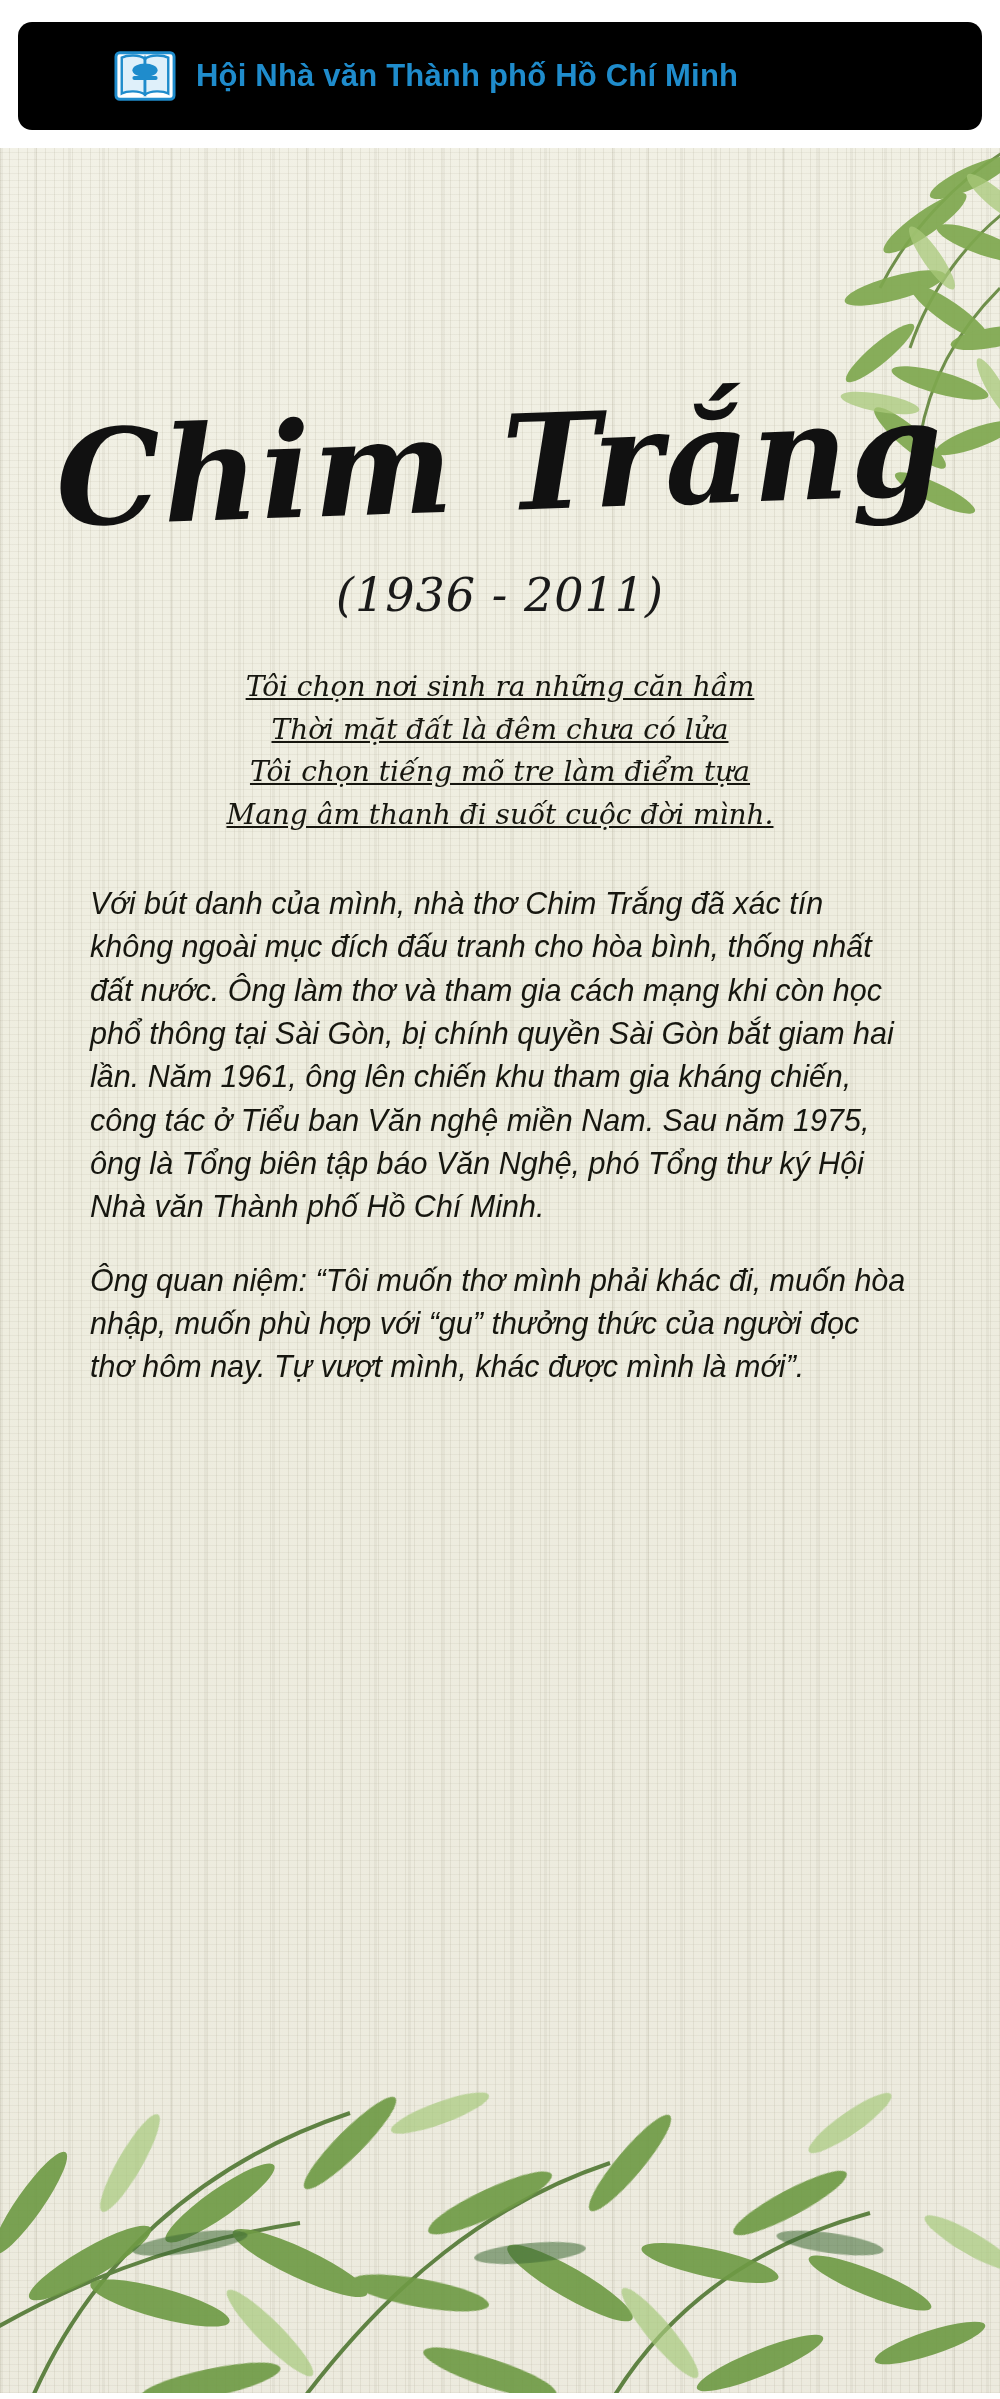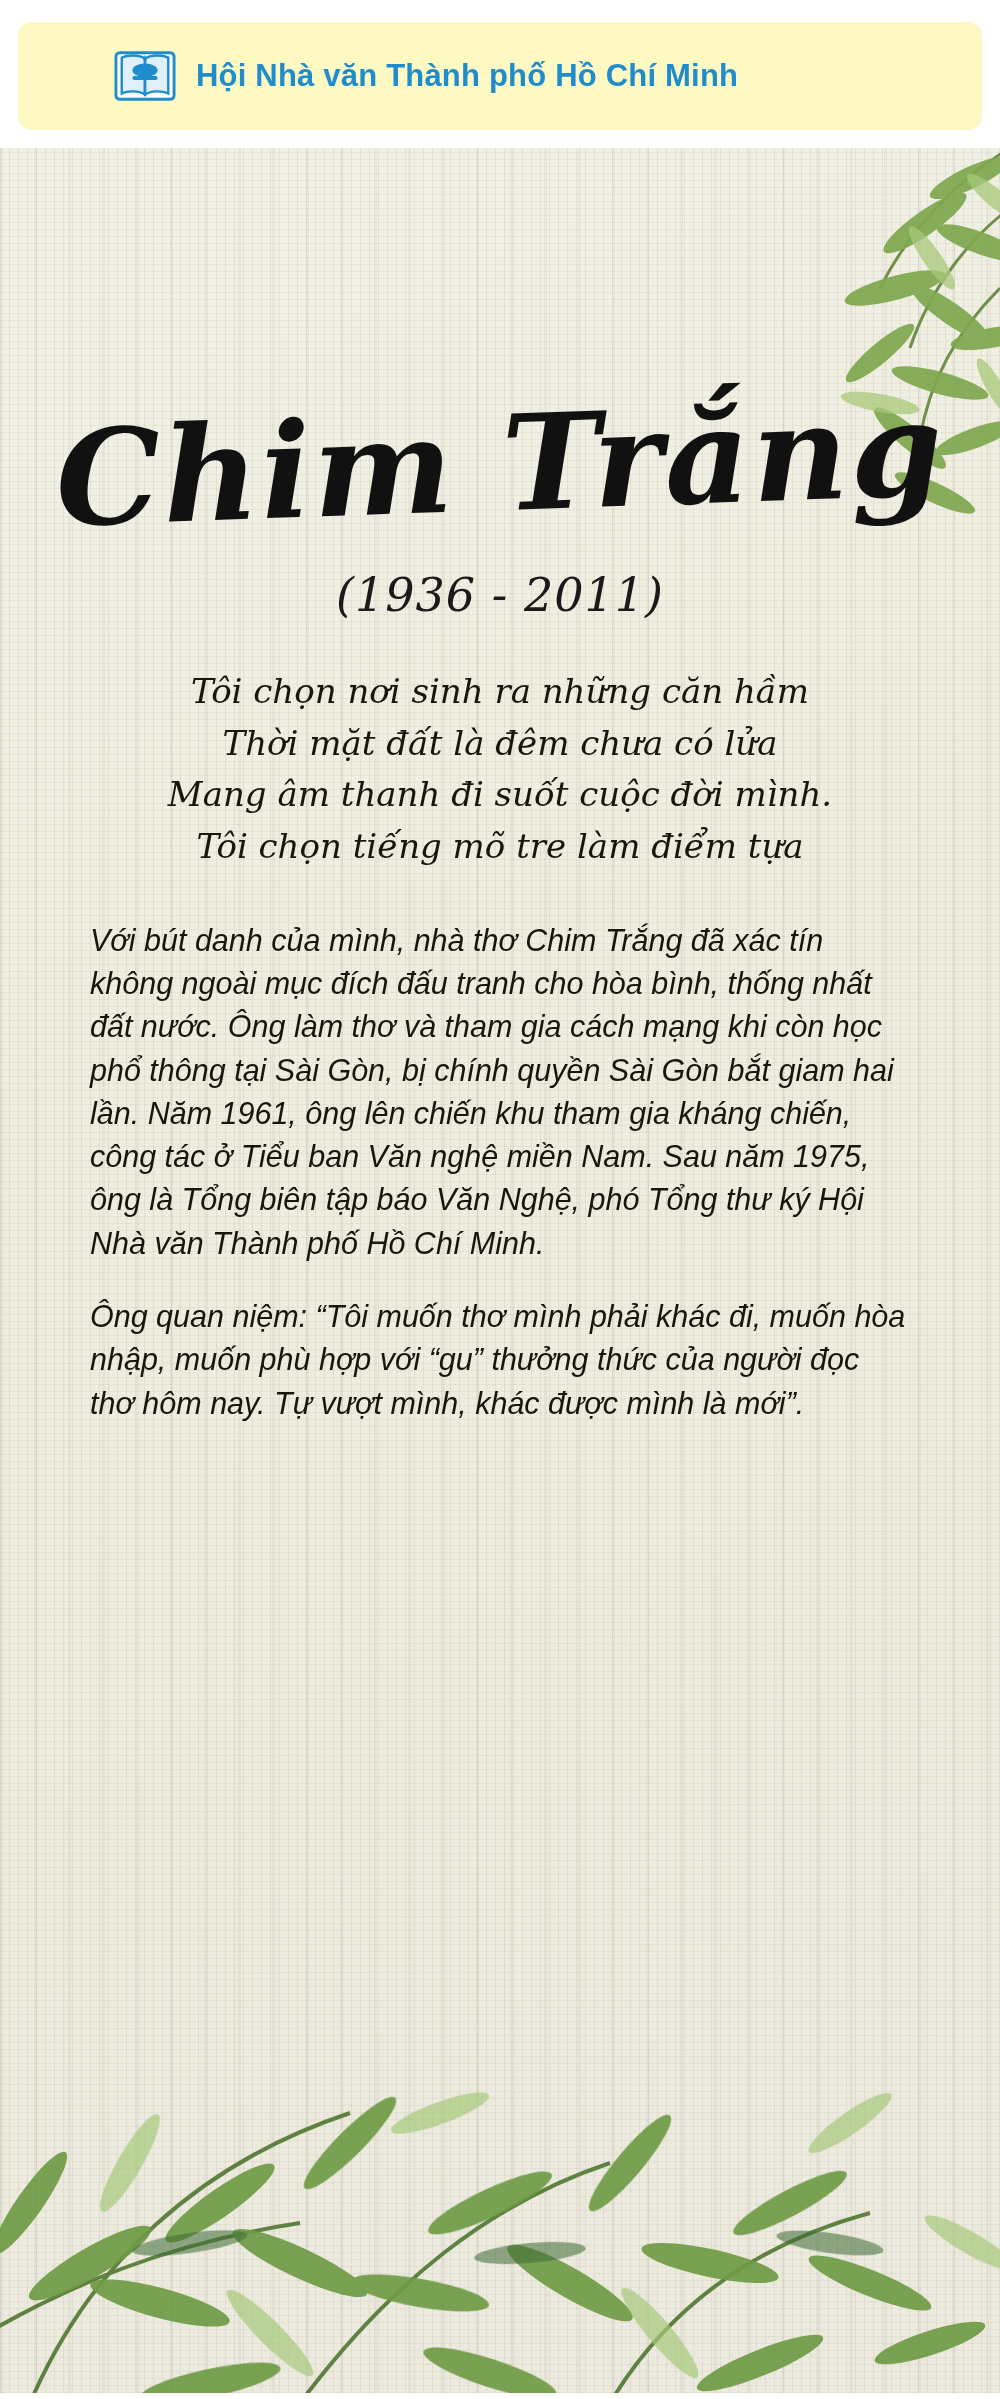--- a/index.html
+++ b/index.html
@@ -12,21 +12,21 @@
     height: 2399px;
     font-family: "Liberation Sans", sans-serif;
     overflow: hidden;
   }
 
   
   .header-bar {
     position: relative;
     margin: 22px 18px 0 18px;
     height: 108px;
-    background: #fef9c3;
+    background: #000000;
     border-radius: 14px;
     display: flex;
     align-items: center;
     padding-left: 88px;
     box-sizing: border-box;
   }
   .header-logo {
     position: absolute;
     left: 96px;
     top: 50%;
@@ -114,23 +114,24 @@
     color: #1a1a1a;
     letter-spacing: 1px;
   }
 
   
   .poem {
     margin: 44px 0 0 0;
     text-align: center;
     font-family: "DejaVu Serif", serif;
     font-style: italic;
-    font-size: 34px;
+    font-size: 28px;
     line-height: 1.52;
     color: #16160f;
+    text-decoration: underline;
   }
   .poem-line { display: block; }
 
   
   .body-text {
     margin: 46px 42px 0 42px;
     font-family: "Liberation Sans", sans-serif;
     font-size: 30.5px;
     line-height: 1.42;
     color: #16160f;
@@ -188,22 +189,22 @@
     </svg>
   </span>
 
   <div class="poster-inner">
     <div class="calligraphy-title">Chim Trắng</div>
     <div class="years">(1936 - 2011)</div>
 
     <div class="poem">
       <span class="poem-line">Tôi chọn nơi sinh ra những căn hầm</span>
       <span class="poem-line">Thời mặt đất là đêm chưa có lửa</span>
+      <span class="poem-line">Tôi chọn tiếng mõ tre làm điểm tựa</span>
       <span class="poem-line">Mang âm thanh đi suốt cuộc đời mình.</span>
-      <span class="poem-line">Tôi chọn tiếng mõ tre làm điểm tựa</span>
     </div>
 
     <div class="body-text">
       <p>Với bút danh của mình, nhà thơ Chim Trắng đã xác tín không ngoài mục đích đấu tranh cho hòa bình, thống nhất đất nước. Ông làm thơ và tham gia cách mạng khi còn học phổ thông tại Sài Gòn, bị chính quyền Sài Gòn bắt giam hai lần. Năm 1961, ông lên chiến khu tham gia kháng chiến, công tác ở Tiểu ban Văn nghệ miền Nam. Sau năm 1975, ông là Tổng biên tập báo Văn Nghệ, phó Tổng thư ký Hội Nhà văn Thành phố Hồ Chí Minh.</p>
       <p>Ông quan niệm: “Tôi muốn thơ mình phải khác đi, muốn hòa nhập, muốn phù hợp với “gu” thưởng thức của người đọc thơ hôm nay. Tự vượt mình, khác được mình là mới”.</p>
     </div>
   </div>
 
   <span class="bamboo bamboo-bottom-left">
     <svg viewBox="0 0 1060 760" width="1060" height="760" aria-hidden="true">

